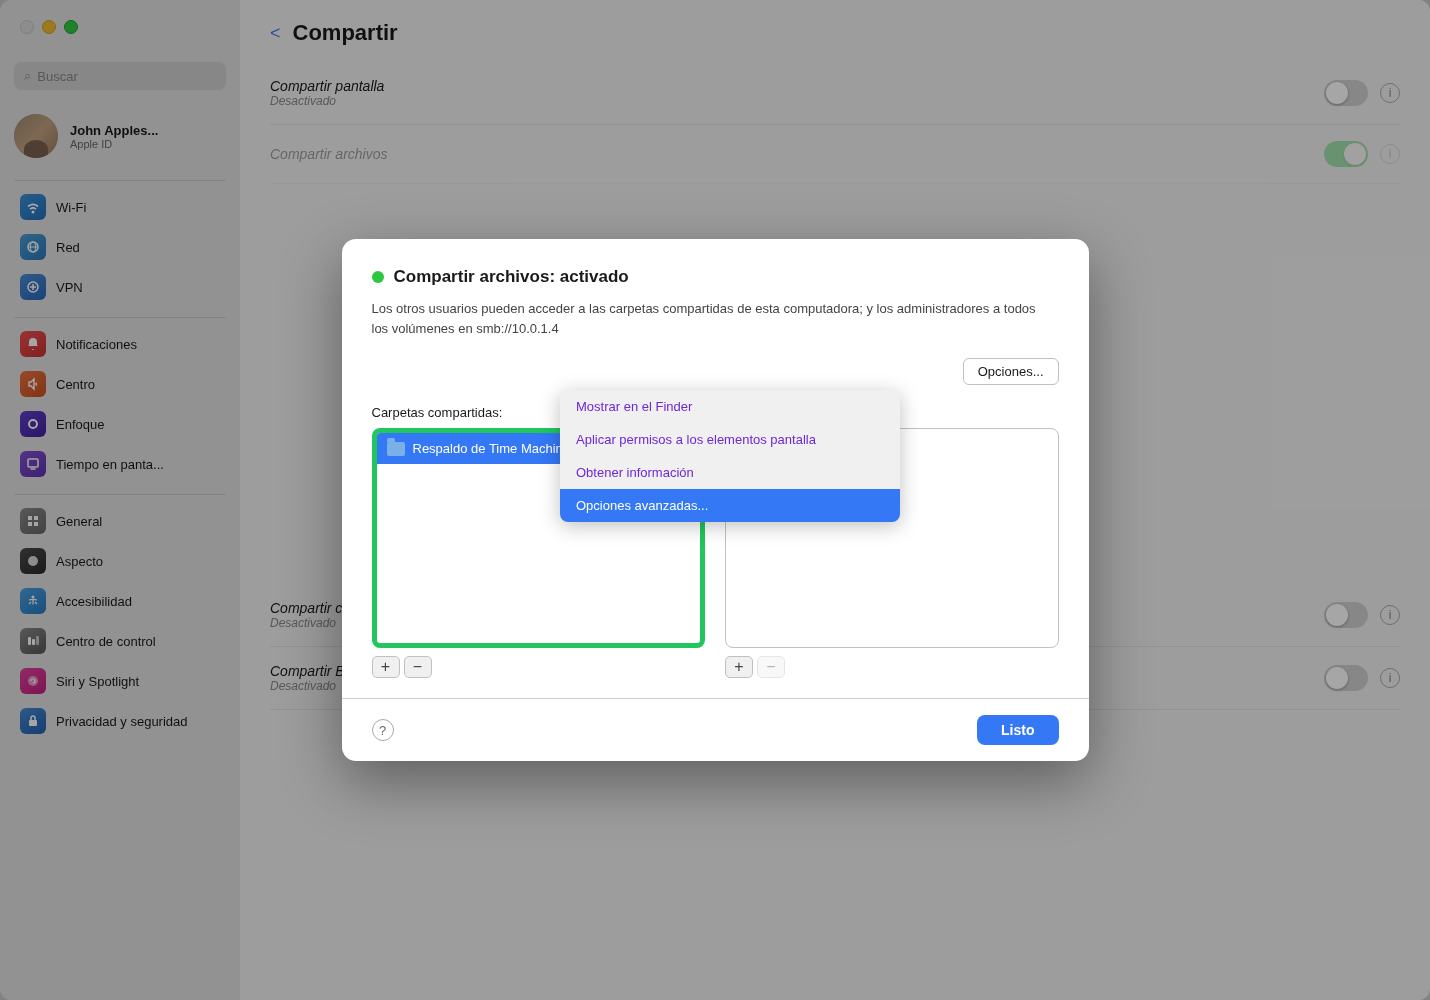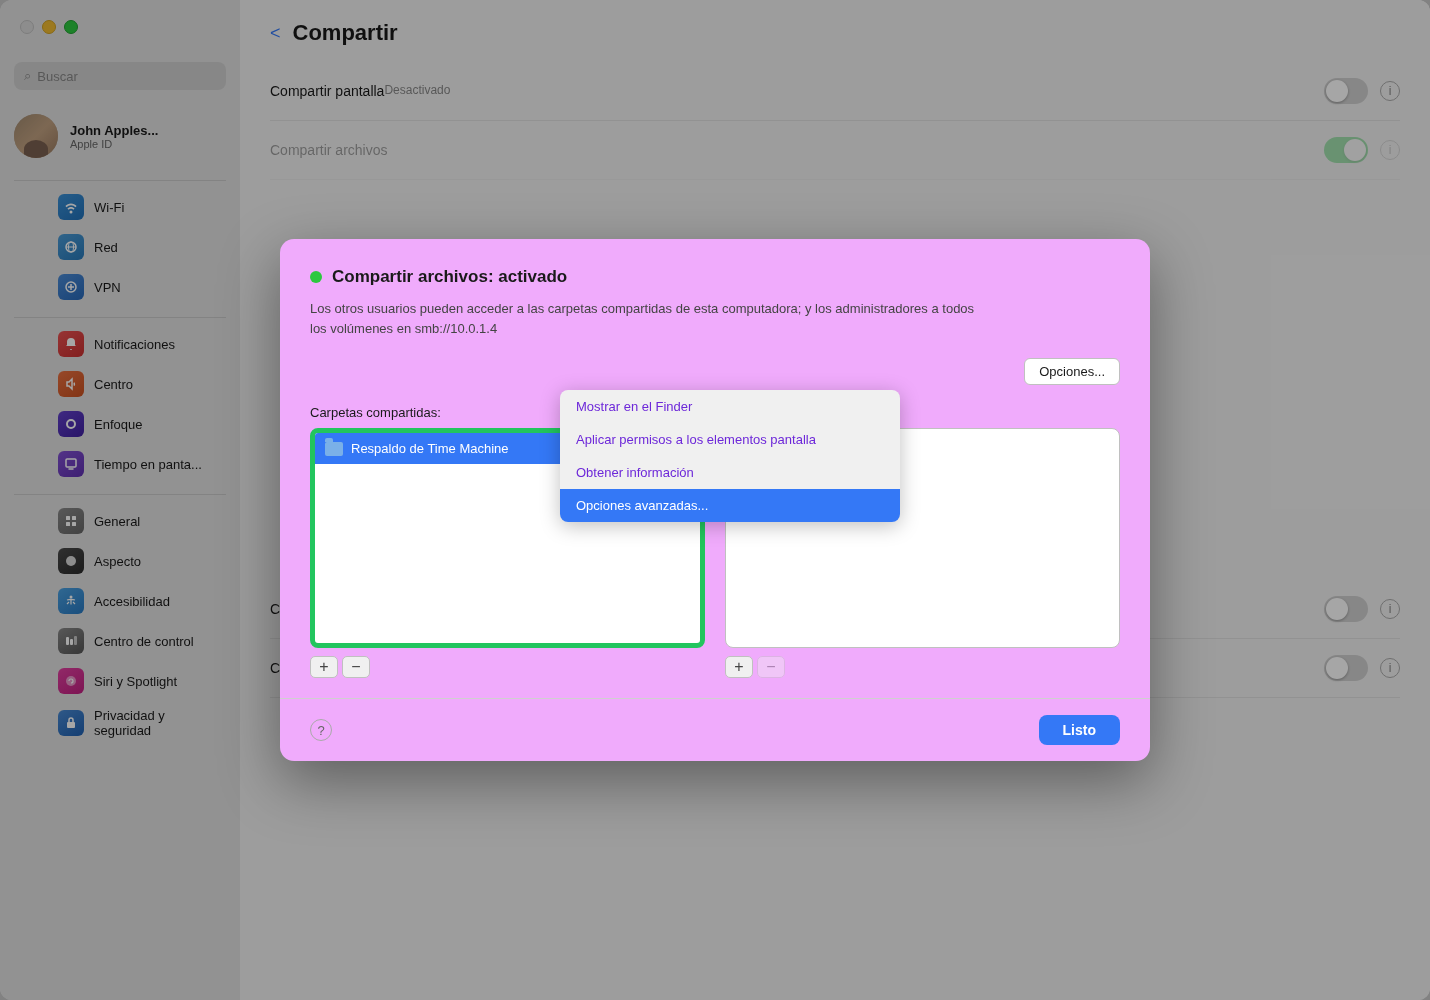--- a/index.html
+++ b/index.html
@@ -120,21 +120,20 @@
       color: #1a1a1a;
     }
 
     .user-subtitle {
       font-size: 11px;
       color: #666;
     }
 
     .sidebar-section {
       margin-bottom: 4px;
-      margin-left: 38px;
     }
 
     .sidebar-item {
       display: flex;
       align-items: center;
       gap: 10px;
       padding: 7px 14px;
       cursor: pointer;
       border-radius: 8px;
       margin: 0 6px;
@@ -218,21 +217,22 @@
     .settings-row {
       display: flex;
       align-items: center;
       justify-content: space-between;
       padding: 16px 0;
       border-bottom: 1px solid #e0e0e0;
     }
 
     .settings-row-info {
       display: flex;
-      flex-direction: row;
+      flex-direction: column;
+      font-style: italic;
     }
 
     .settings-row-title {
       font-size: 14px;
       color: #1a1a1a;
     }
 
     .settings-row-subtitle {
       font-size: 12px;
       color: #888;
@@ -298,22 +298,22 @@
       height: 100%;
       background: rgba(0,0,0,0.35);
       display: flex;
       align-items: center;
       justify-content: center;
       z-index: 100;
     }
 
     
     .modal {
-      width: 870px;
-      background: #f0abfc;
+      width: 747px;
+      background: #ffffff;
       border-radius: 14px;
       box-shadow: 0 20px 60px rgba(0,0,0,0.4);
       overflow: hidden;
       position: relative;
     }
 
     .modal-body {
       padding: 28px 30px 0;
     }
 

